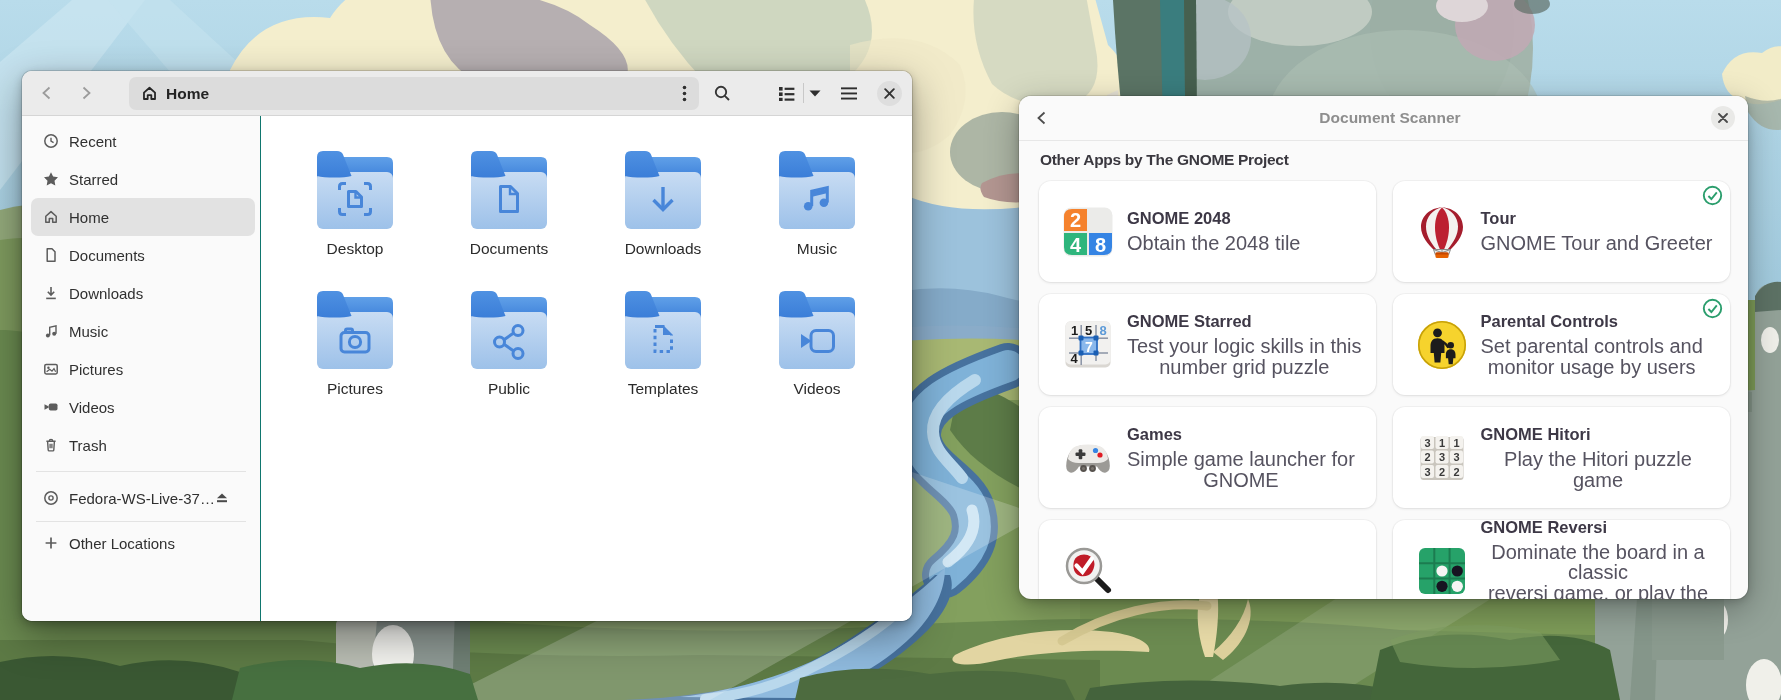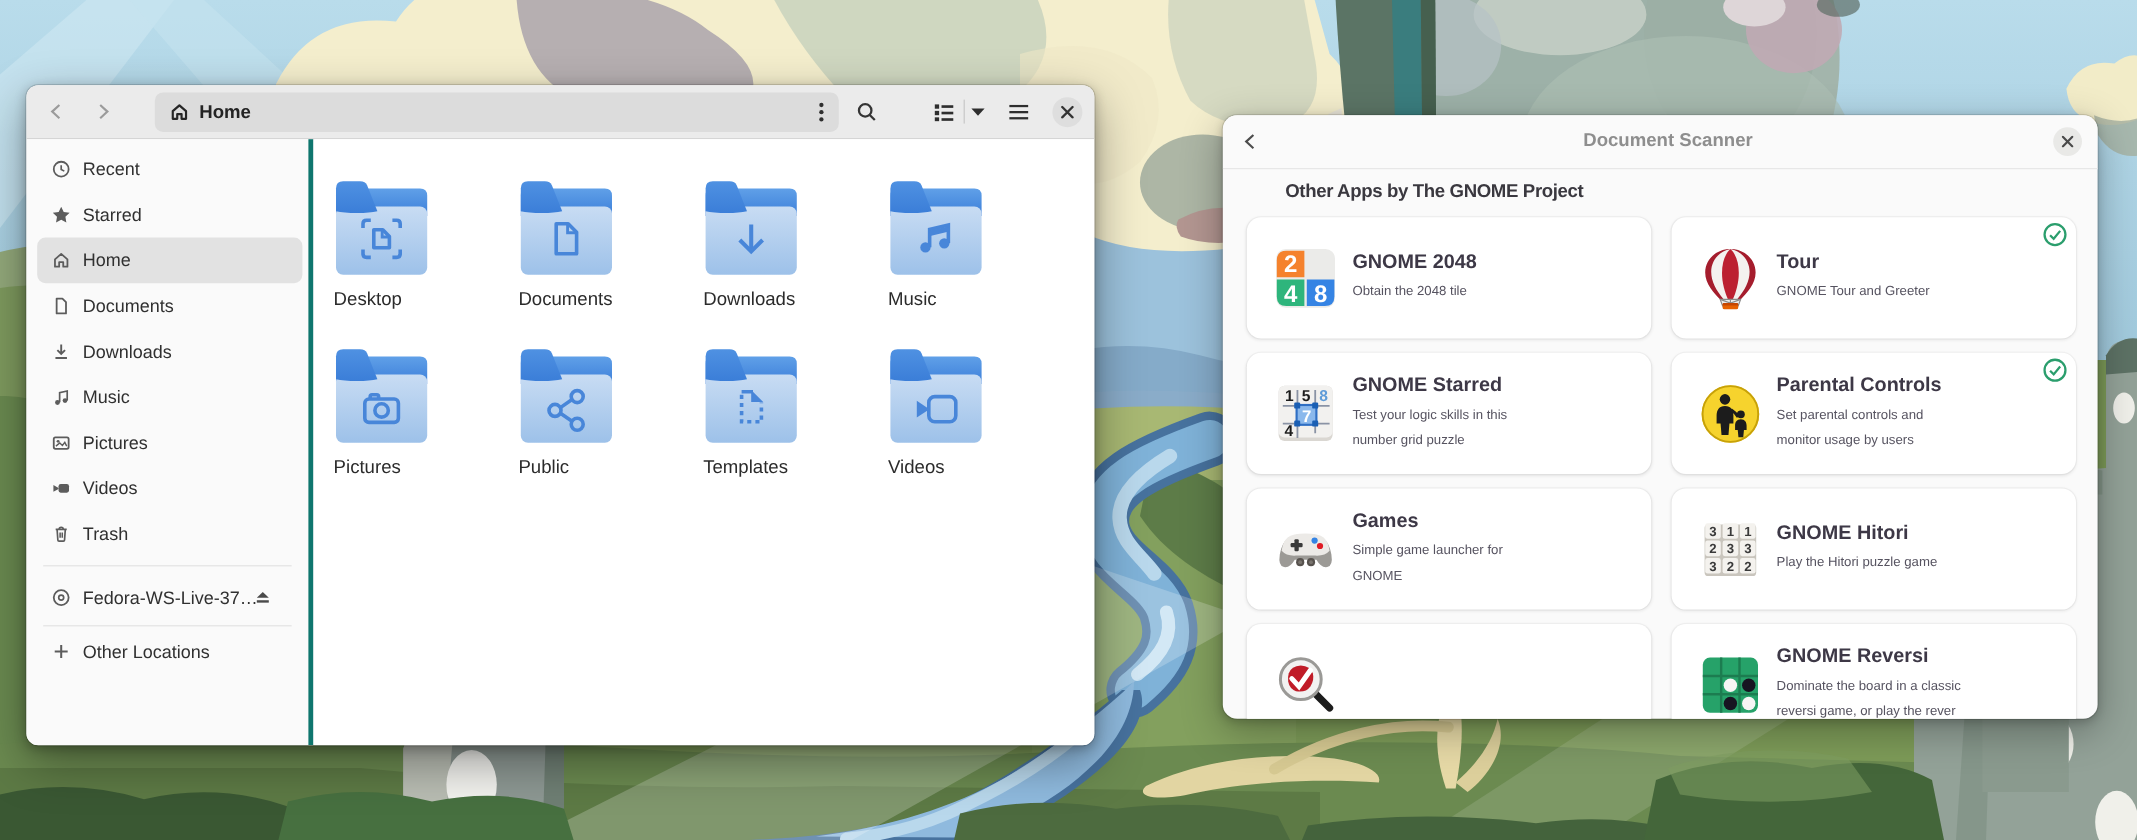--- a/index.html
+++ b/index.html
@@ -1,40 +1,40 @@
 <!DOCTYPE html>
 <html><head><meta charset="utf-8">
 <style>
 html,body{margin:0;padding:0;}
 body{width:1781px;height:700px;position:relative;overflow:hidden;font-family:"Liberation Sans",sans-serif;background:#a9cfe0;}
 #bg{position:absolute;left:0;top:0;}
 .win{position:absolute;overflow:hidden;}
 #files{left:22px;top:71px;width:890px;height:550px;background:#fff;border-radius:10px;box-shadow:0 0 0 1px rgba(0,0,0,.13),0 14px 40px rgba(0,0,0,.38),0 3px 10px rgba(0,0,0,.25);}
 #fhead{position:absolute;left:0;top:0;width:100%;height:44px;background:#ebebeb;border-bottom:1px solid #d5d5d5;}
 #fbody{position:absolute;left:0;top:45px;width:100%;bottom:0;}
-#sidebar{position:absolute;left:0;top:0;width:239px;bottom:0;background:#fafafa;border-right:4px solid #0f766e;padding-top:6px;box-sizing:border-box;}
+#sidebar{position:absolute;left:0;top:0;width:239px;bottom:0;background:#fafafa;border-right:1px solid #0f766e;padding-top:6px;box-sizing:border-box;}
 .srow{height:38px;display:flex;align-items:center;padding-left:12px;margin:0 5px 0 9px;border-radius:7px;color:#303030;font-size:15px;}
 .srow svg{margin-right:10px;flex:none;}
 .srow.sel{background:#e2e2e2;}
 .ssep{height:1px;background:#e3e3e3;margin:7px 14px;}
 #fcontent{position:absolute;left:240px;top:0;right:0;bottom:0;background:#fff;}
-.fcell{position:absolute;width:154px;text-align:left;}
+.fcell{position:absolute;width:154px;text-align:center;}
 .fcell .lbl{margin-top:5px;font-size:15.5px;color:#2b2b2b;}
 .pathbar{position:absolute;left:107px;top:6px;width:570px;height:33px;background:#dcdcdc;border-radius:7px;display:flex;align-items:center;}
 .pathbar .home{font-weight:700;font-size:15.5px;color:#242424;margin-left:8px;}
 .hbtn{position:absolute;top:0;height:44px;display:flex;align-items:center;justify-content:center;}
 #soft{left:1019px;top:96px;width:729px;height:503px;background:#fafafa;border-radius:12px;box-shadow:0 0 0 1px rgba(0,0,0,.10),0 10px 34px rgba(0,0,0,.30),0 2px 8px rgba(0,0,0,.18);}
 #shead{position:absolute;left:0;top:0;width:100%;height:44px;background:#fafafa;border-bottom:1px solid #e7e7e7;}
 #stitle{position:absolute;left:0;right:0;top:0;height:44px;display:flex;align-items:center;justify-content:center;font-weight:700;font-size:15.5px;color:#8e8e8e;padding-left:13px;}
-#sheading{position:absolute;left:21px;top:55px;font-weight:700;font-size:15.5px;letter-spacing:-0.3px;color:#3a383f;margin-left:31px;}
+#sheading{position:absolute;left:21px;top:55px;font-weight:700;font-size:15.5px;letter-spacing:-0.3px;color:#3a383f;}
 .card{position:absolute;width:337px;height:101px;background:#fff;border-radius:12px;box-shadow:0 1px 3px rgba(0,0,0,.09),0 0 0 1px rgba(0,0,0,.03);display:flex;align-items:center;}
 .card .cicon{flex:none;width:52px;height:52px;margin-left:23px;}
 .card .ctext{margin-left:13px;margin-right:14px;}
 .card .ctitle{font-weight:700;font-size:16.5px;color:#3d3846;margin-bottom:5px;}
-.card .cdesc{font-size:11px;line-height:20.5px;color:#565360;}
+.card .cdesc{font-size:20px;line-height:20.5px;color:#565360;text-align:center;}
 .chk{position:absolute;top:4px;right:7px;}
 .circbtn{border-radius:50%;display:flex;align-items:center;justify-content:center;}
 </style></head>
 <body>
 <svg id="bg" width="1781" height="700" viewBox="0 0 1781 700">
   <defs>
     <linearGradient id="sky" x1="0" y1="0" x2="0" y2="1">
       <stop offset="0" stop-color="#b9dceb"></stop>
         <stop offset="1" stop-color="#9cc6da"></stop>
     </linearGradient>

